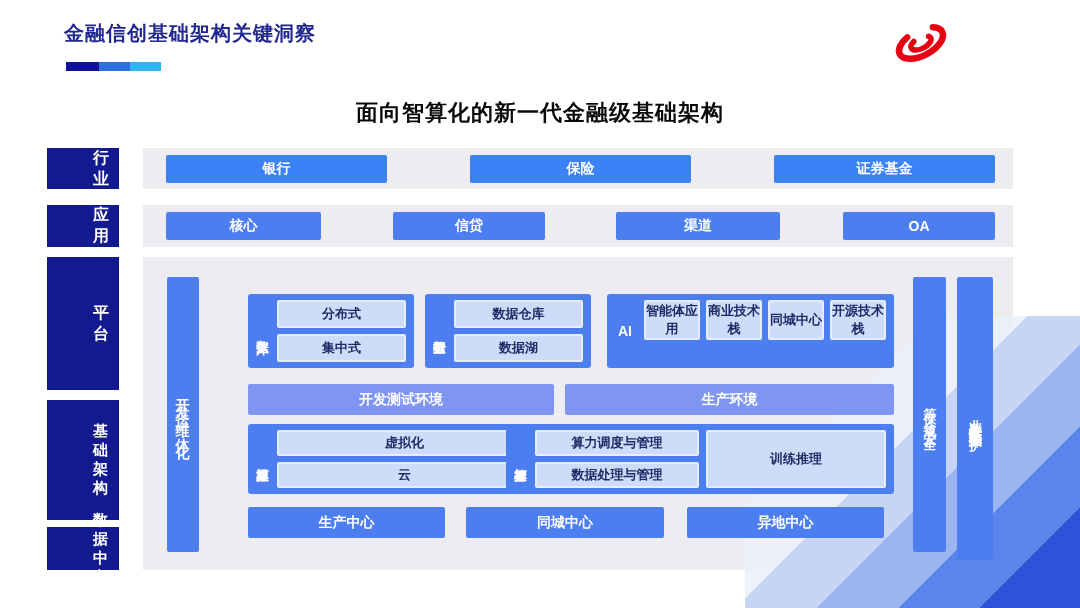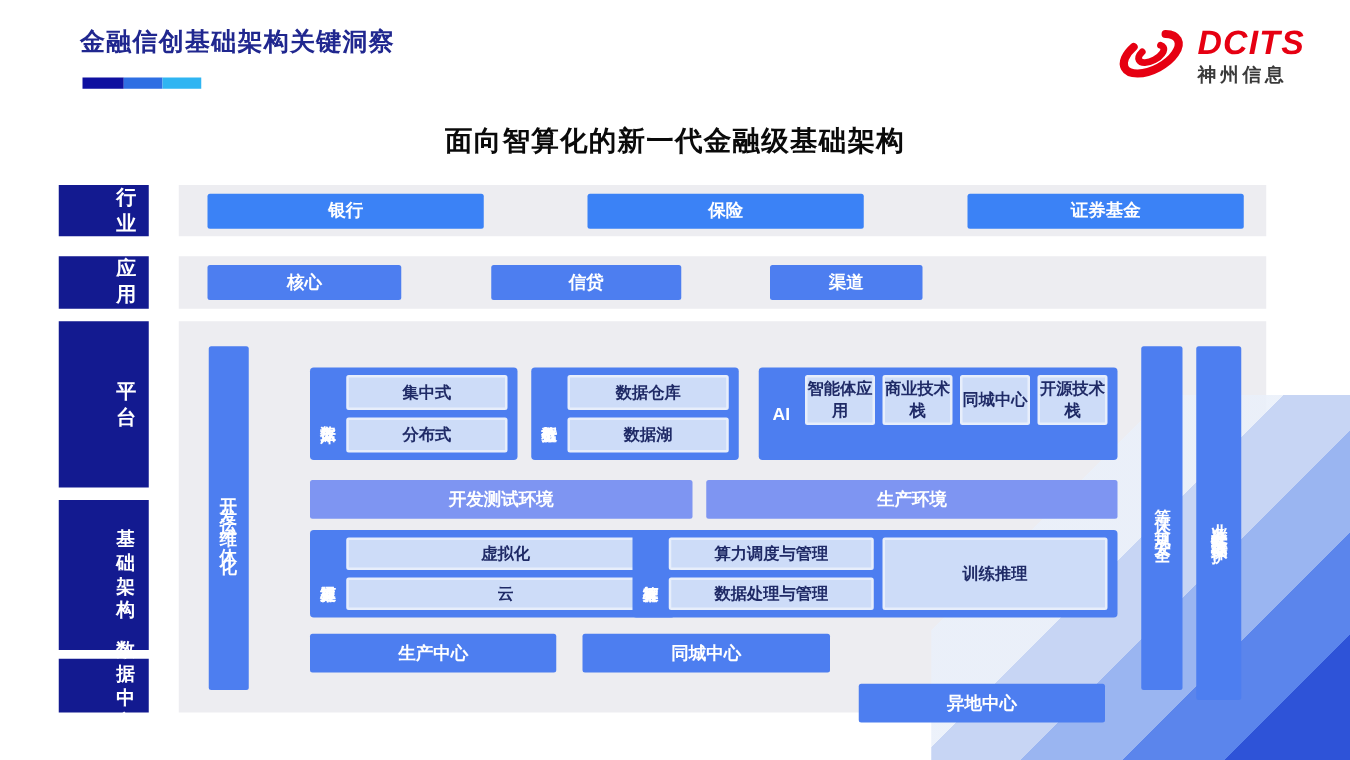--- a/index.html
+++ b/index.html
@@ -82,48 +82,45 @@
   </div>
   <div class="abs logo">
     <span>
       <svg width="58" height="50" viewBox="0 0 58 50">
         <g transform="rotate(-28 29 25)" fill="none" stroke="#e60012" stroke-linecap="round">
           <ellipse cx="29" cy="25" rx="24" ry="12.5" stroke-width="6.5" stroke-dasharray="92 28" stroke-dashoffset="14"></ellipse>
           <ellipse cx="29" cy="25" rx="11" ry="5.5" stroke-width="5.5" stroke-dasharray="38 16" stroke-dashoffset="4"></ellipse>
         </g>
       </svg>
     </span>
-    <span class="logo-text">
-      <div class="brand">DCITS</div>
-      <div class="company">神州信息</div>
-    </span>
   </div>
   <div class="abs subtitle">面向智算化的新一代金融级基础架构</div>
 
   <div class="abs rail" style="top:148px;height:41px;">行业</div>
   <div class="abs rail" style="top:257px;height:133px;">平台</div>
   <div class="abs rail" style="top:205px;height:42px;">应用</div>
   <div class="abs rail small" style="top:400px;height:120px;">基础架构</div>
   <div class="abs rail small" style="top:527px;height:43px;">数据中心</div>
 
   <div class="abs btn b-bright" style="left:166px;top:155px;width:221px;height:28px;">银行</div>
   <div class="abs btn b-bright" style="left:470px;top:155px;width:221px;height:28px;">保险</div>
   <div class="abs btn b-bright" style="left:774px;top:155px;width:221px;height:28px;">证券基金</div>
 
   <div class="abs btn b-med" style="left:166px;top:212px;width:155px;height:28px;">核心</div>
   <div class="abs btn b-med" style="left:393px;top:212px;width:152px;height:28px;">信贷</div>
-  <div class="abs btn b-med" style="left:616px;top:212px;width:122px;height:28px;">渠道</div>
+  <div class="abs btn b-med" style="left:616px;top:212px;width:164px;height:28px;">渠道</div>
+  <div class="abs btn b-med" style="left:843px;top:212px;width:152px;height:28px;">OA</div>
 
   <div class="abs vbar" style="left:167px;top:277px;width:32px;height:275px;font-size:14px;letter-spacing:8px;">开发运维一体化</div>
 
   <div class="abs group" style="left:248px;top:294px;width:166px;height:74px;">
     <div class="vlabel">数据库</div>
     <div class="stack">
+      <div class="chip">分布式</div>
       <div class="chip">集中式</div>
-      <div class="chip">分布式</div>
     </div>
   </div>
 
   <div class="abs group" style="left:425px;top:294px;width:166px;height:74px;">
     <div class="vlabel" style="letter-spacing:0;">数据分析</div>
     <div class="stack">
       <div class="chip">数据仓库</div>
       <div class="chip">数据湖</div>
     </div>
   </div>
@@ -153,18 +150,18 @@
     <div class="vlabel" style="letter-spacing:0;">智算框架</div>
     <div class="stack">
       <div class="chip">算力调度与管理</div>
       <div class="chip">数据处理与管理</div>
     </div>
     <div class="chip side-chip">训练推理</div>
   </div>
 
   <div class="abs btn b-med" style="left:248px;top:507px;width:197px;height:31px;">生产中心</div>
   <div class="abs btn b-med" style="left:466px;top:507px;width:198px;height:31px;">同城中心</div>
-  <div class="abs btn b-med" style="left:687px;top:507px;width:197px;height:31px;margin-top:40px;">异地中心</div>
+  <div class="abs btn b-med" style="left:687px;top:507px;width:197px;height:31px;">异地中心</div>
 
   <div class="abs vbar" style="left:913px;top:277px;width:33px;height:275px;font-size:13px;letter-spacing:6px;">等保合规安全</div>
   <div class="abs vbar" style="left:957px;top:277px;width:36px;height:283px;font-size:13px;letter-spacing:2px;">业务连续性及数据保护</div>
 
 </div>
 
 </body></html>

